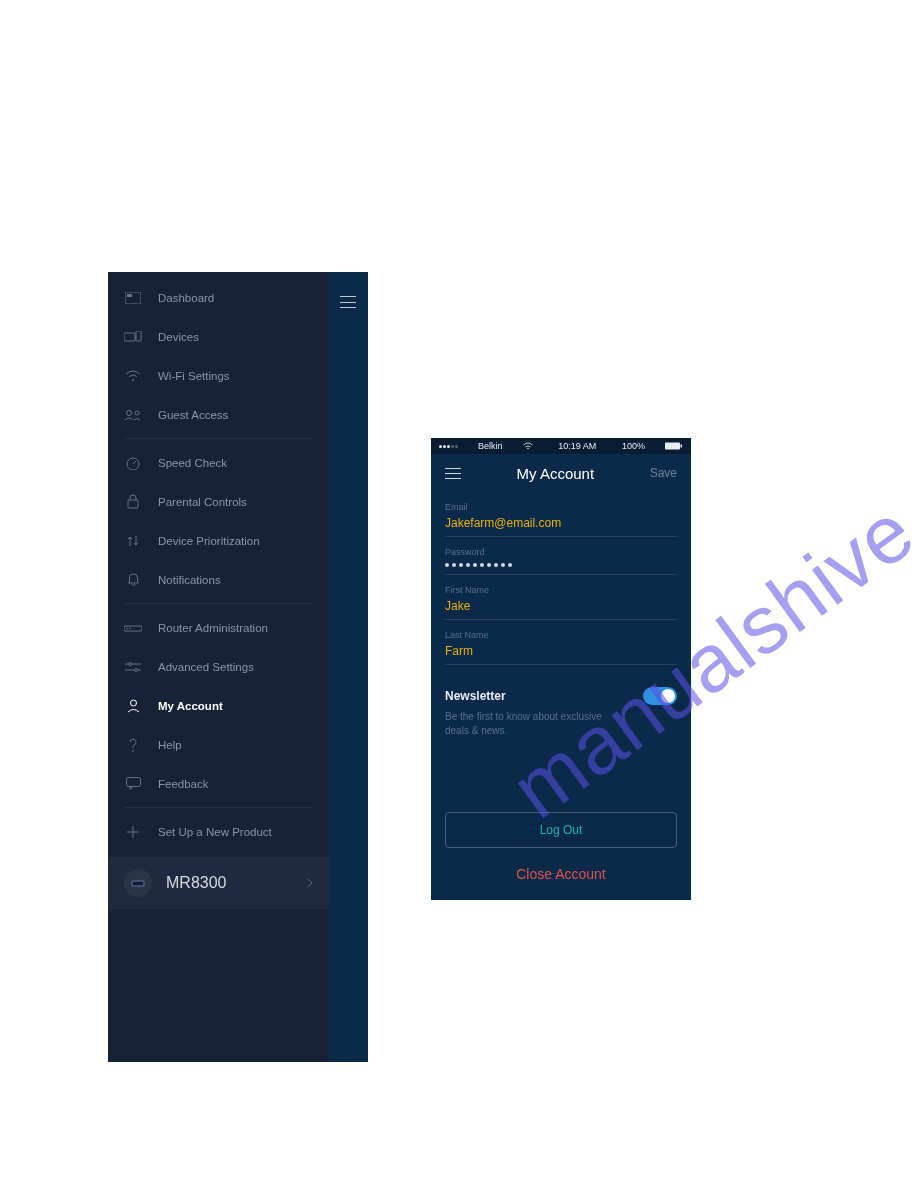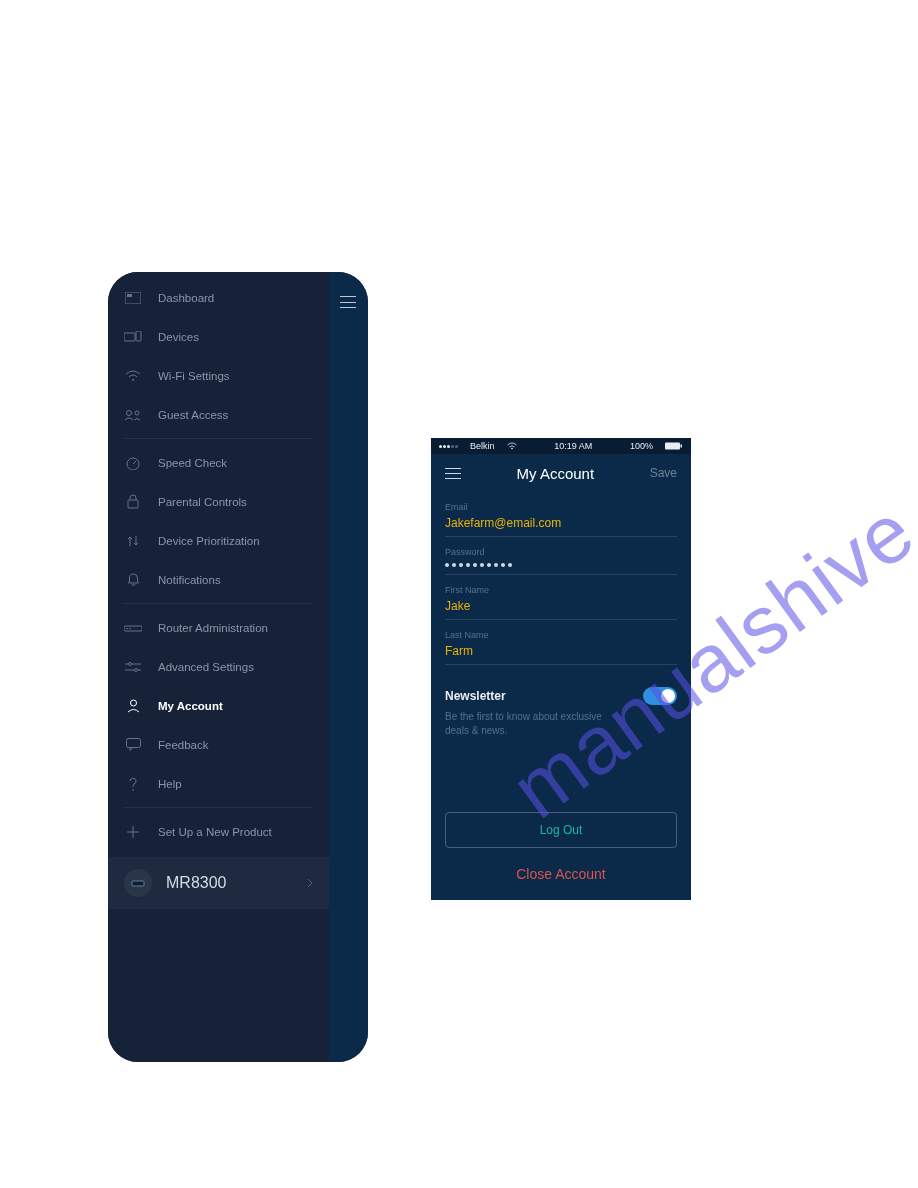--- a/index.html
+++ b/index.html
@@ -30,21 +30,20 @@
     .phone-left {
       position: absolute;
       left: 108px;
       top: 272px;
       width: 260px;
       height: 790px;
       background: #0b1f3a;
       display: flex;
       flex-direction: column;
       overflow: hidden;
-      border-radius: 30px;
     }
     .phone-left-inner {
       width: 221px;
       height: 100%;
       background: #152238;
       padding-top: 6px;
     }
     .hamburger-strip {
       position: absolute;
       right: 0;
@@ -135,21 +134,21 @@
     .status-bar {
       height: 16px;
       display: flex;
       align-items: center;
       justify-content: space-between;
       padding: 0 8px;
       font-size: 9px;
       color: #e8edf3;
       background: #081c33;
     }
-    .status-left, .status-right { display: flex; align-items: center; gap: 12px; }
+    .status-left, .status-right { display: flex; align-items: center; gap: 20px; }
     .dots { display: flex; gap: 1px; }
     .dots i {
       width: 3px; height: 3px; border-radius: 50%;
       background: #e8edf3; display: inline-block;
     }
     .dots i.dim { background: rgba(232,237,243,0.35); }
 
     .nav-bar {
       height: 38px;
       display: flex;
@@ -341,35 +340,35 @@
         <span class="micon">
           <svg width="13" height="14" viewBox="0 0 13 14">
               <circle cx="6.5" cy="4" r="3" fill="none" stroke="#fff"></circle>
               <path d="M1 13 Q6.5 8 12 13" fill="none" stroke="#fff"></path>
             </svg>
         </span>
         <span>My Account</span>
       </li>
       <li class="menu-item">
         <span class="micon">
+          <svg width="10" height="14" viewBox="0 0 10 14">
+              <path d="M2 4 a3 3 0 1 1 4 3 q-1 1 -1 3" fill="none" stroke="#8a96a8"></path>
+              <circle cx="5" cy="13" r="0.8" fill="#8a96a8"></circle>
+            </svg>
+        </span>
+        <span>Help</span>
+      </li>
+      <li class="menu-item">
+        <span class="micon">
           <svg width="15" height="13" viewBox="0 0 15 13">
               <rect x="0.5" y="0.5" width="14" height="9" rx="2" fill="none" stroke="#8a96a8"></rect>
               <path d="M4 9.5 v3 l3-3" fill="none" stroke="#8a96a8"></path>
             </svg>
         </span>
         <span>Feedback</span>
-      </li>
-      <li class="menu-item">
-        <span class="micon">
-          <svg width="10" height="14" viewBox="0 0 10 14">
-              <path d="M2 4 a3 3 0 1 1 4 3 q-1 1 -1 3" fill="none" stroke="#8a96a8"></path>
-              <circle cx="5" cy="13" r="0.8" fill="#8a96a8"></circle>
-            </svg>
-        </span>
-        <span>Help</span>
       </li>
 
       <li class="menu-sep"></li>
 
       <li class="menu-item">
         <span class="micon">
           <svg width="12" height="12" viewBox="0 0 12 12">
               <line x1="6" y1="0" x2="6" y2="12" stroke="#8a96a8"></line>
               <line x1="0" y1="6" x2="12" y2="6" stroke="#8a96a8"></line>
             </svg>

